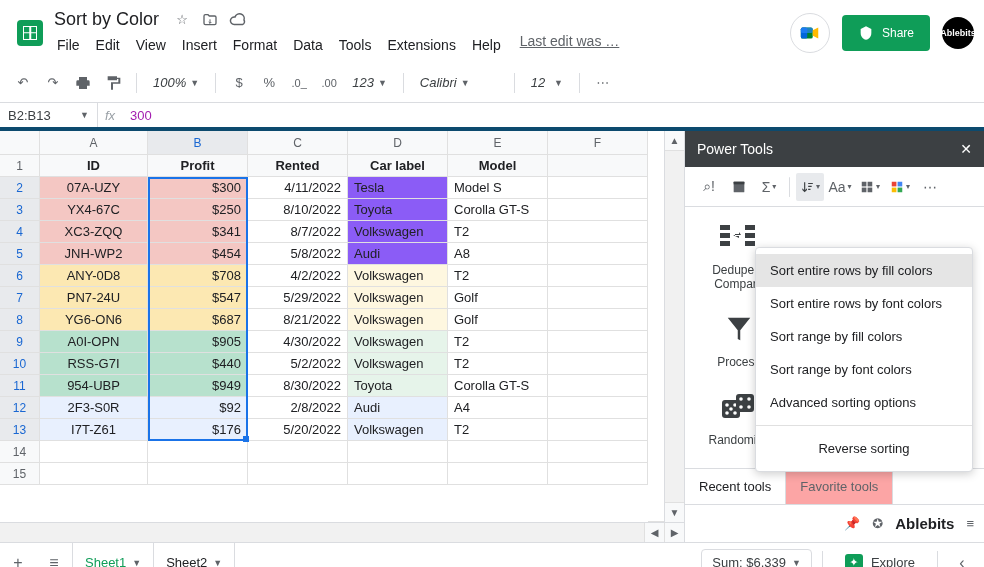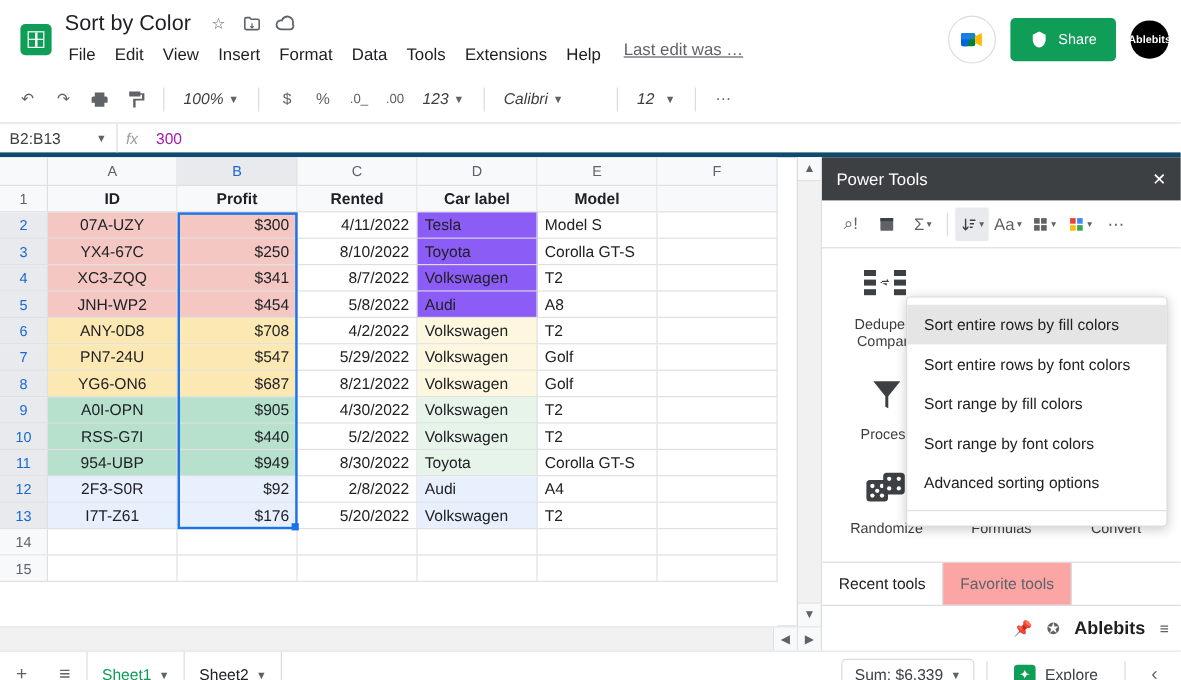--- a/index.html
+++ b/index.html
@@ -447,20 +447,21 @@
         </div>
       </div>
 
       <div class="dropdown">
         <div class="dd-item hover">Sort entire rows by fill colors</div>
         <div class="dd-item">Sort entire rows by font colors</div>
         <div class="dd-item">Sort range by fill colors</div>
         <div class="dd-item">Sort range by font colors</div>
         <div class="dd-item">Advanced sorting options</div>
         <div class="dd-sep"></div>
+        <div class="dd-item center">Reverse sorting</div>
       </div>
     </div>
     <div class="panel-tabs">
       <div class="ptab">Recent tools</div>
       <div class="ptab inactive">Favorite tools</div>
     </div>
     <div class="panel-foot">
       <span style="color:#5f6368">📌</span>
       <span style="color:#5f6368">✪</span>
       <span class="brand">Ablebits</span>

